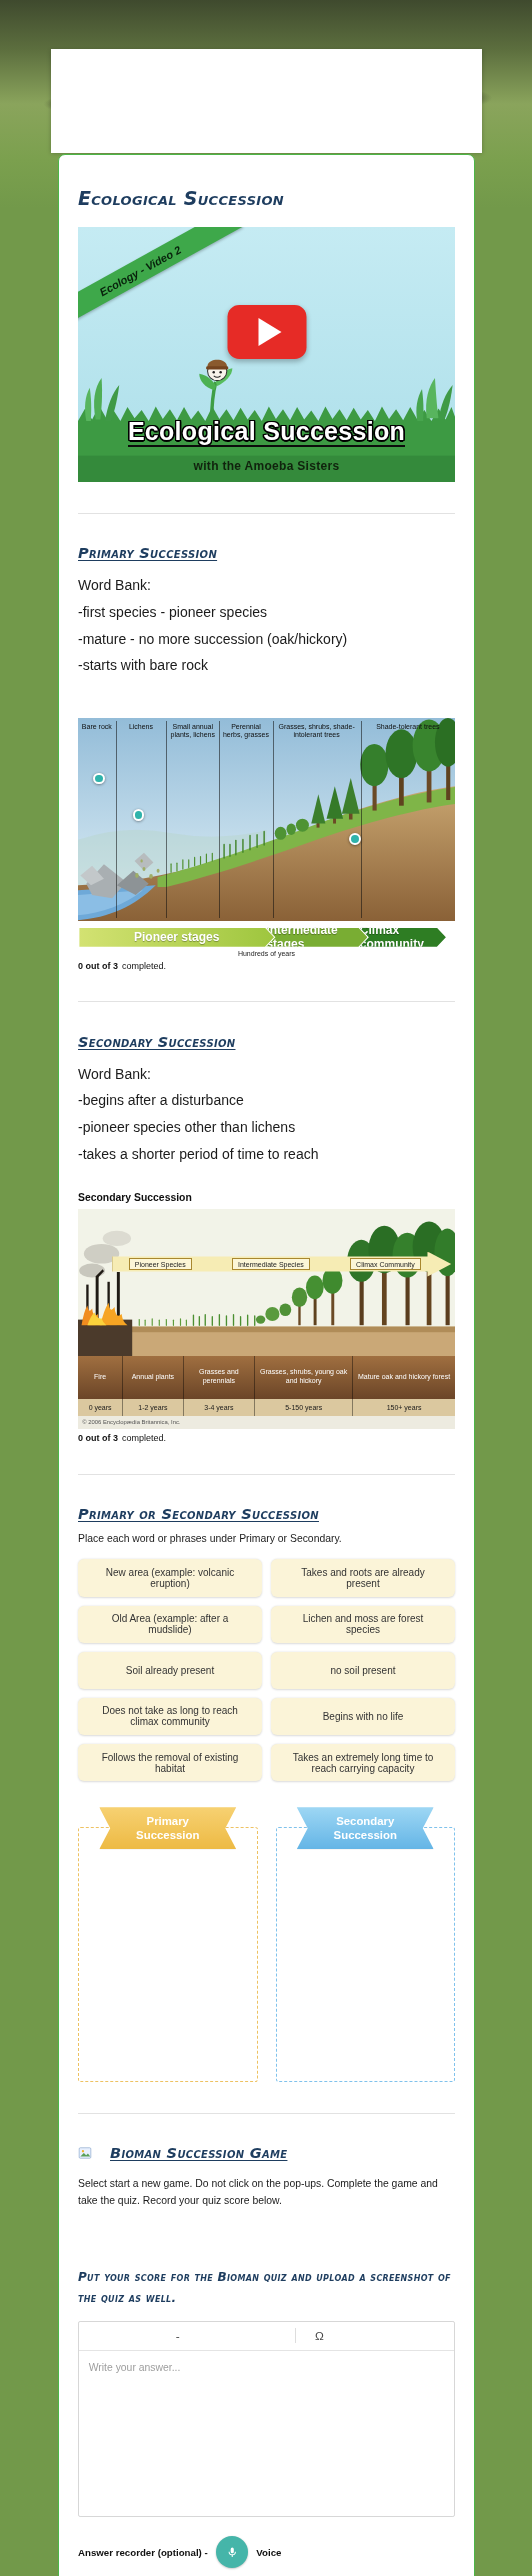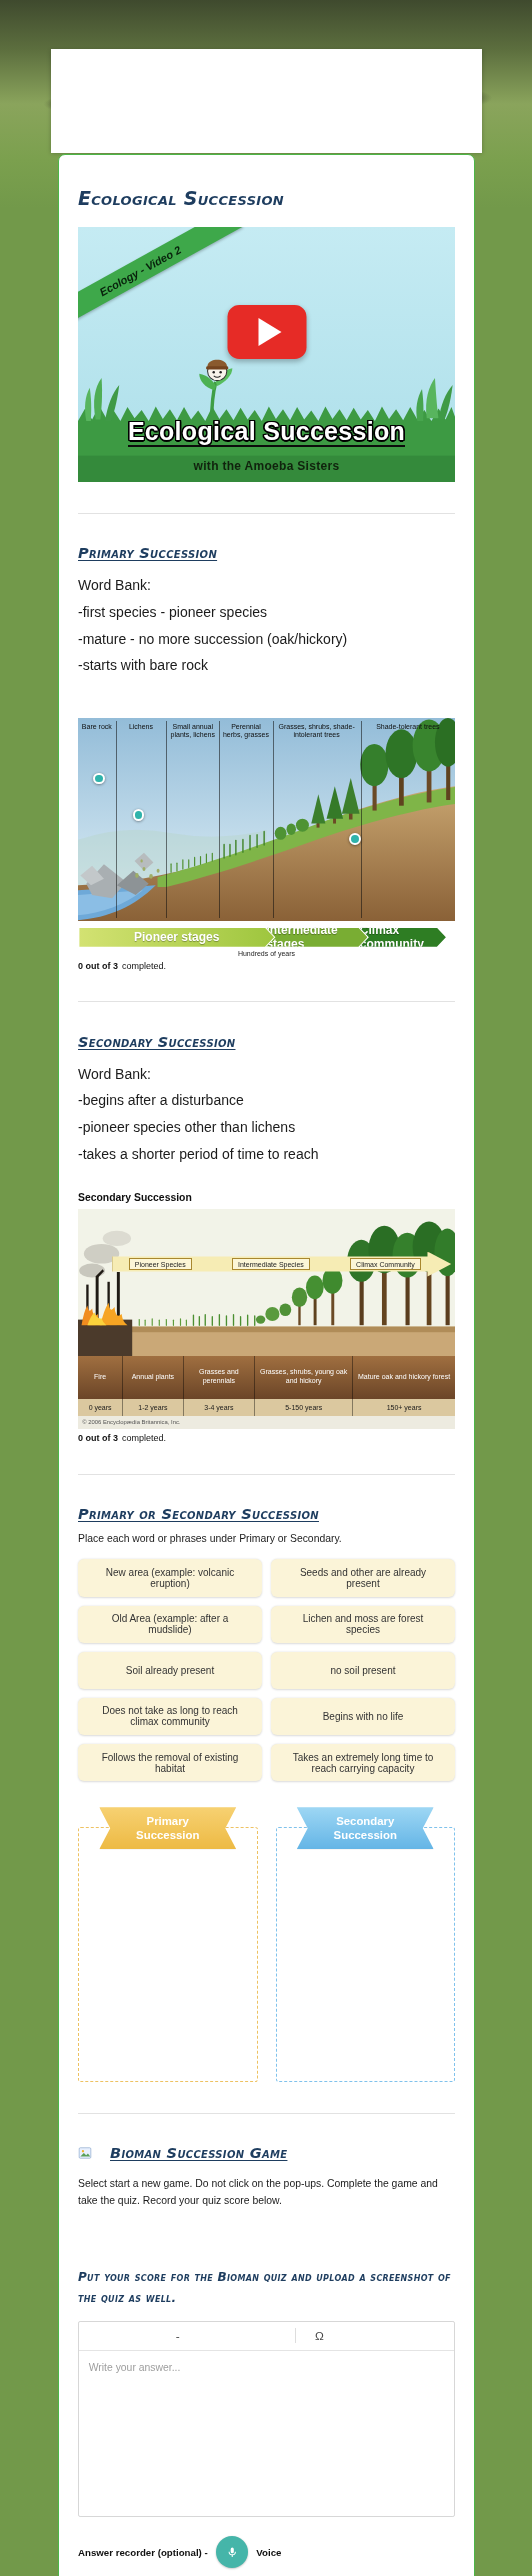--- a/index.html
+++ b/index.html
@@ -376,21 +376,21 @@
     </section>
 
     <hr class="divider">
 
     <section>
       <h2 class="hand">Primary or Secondary Succession</h2>
       <p class="sort-instr">Place each word or phrases under Primary or Secondary.</p>
 
       <div class="cards-grid">
         <div class="word-card">New area (example: volcanic eruption)</div>
-        <div class="word-card">Seeds and other are already present</div>
+        <div class="word-card">Takes and roots are already present</div>
         <div class="word-card">Old Area (example: after a mudslide)</div>
         <div class="word-card">Lichen and moss are forest species</div>
         <div class="word-card">Soil already present</div>
         <div class="word-card">no soil present</div>
         <div class="word-card">Does not take as long to reach climax community</div>
         <div class="word-card">Begins with no life</div>
         <div class="word-card">Follows the removal of existing habitat</div>
         <div class="word-card">Takes an extremely long time to reach carrying capacity</div>
       </div>
 

